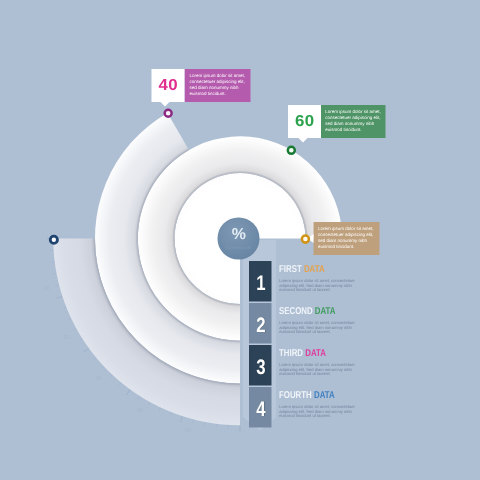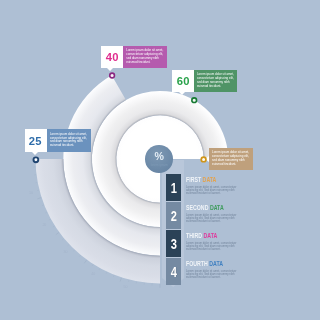--- a/index.html
+++ b/index.html
@@ -141,37 +141,28 @@
 
 <div class="callout" id="c40" style="left: 100.7px; top: 46px;">
       <div class="numbox" style="width: 22.4px;">
         <span class="val" style="color: rgb(224, 45, 142);">40</span>
       </div>
       <div class="txtbox" style="width: 44.2px; background: rgb(181, 91, 174);">
         <p>Lorem ipsum dolor sit amet, consectetuer adipiscing elit, sed diam nonummy nibh euismod tincidunt.</p>
       </div>
       <div class="tail" style="left: 6.6px; top: 22.3px; border-left: 3.6px solid transparent; border-right: 3.6px solid transparent; border-top: 3.5px solid rgb(255, 255, 255);"></div>
     </div>
-<div class="callout" id="c60" style="left: 172px; top: 69.9px;">
+<div class="callout" id="c60" style="left: 192px; top: 69.9px;">
       <div class="numbox" style="width: 21.7px;">
         <span class="val" style="color: rgb(42, 162, 75);">60</span>
       </div>
       <div class="txtbox" style="width: 43.6px; background: rgb(79, 148, 102);">
         <p>Lorem ipsum dolor sit amet, consectetuer adipiscing elit, sed diam nonummy nibh euismod tincidunt.</p>
       </div>
       <div class="tail" style="left: 6.7px; top: 22.3px; border-left: 3.6px solid transparent; border-right: 3.6px solid transparent; border-top: 3.5px solid rgb(255, 255, 255);"></div>
-    </div>
-<div class="callout" id="c25" style="left: 24.7px; top: 129.4px;">
-      <div class="numbox" style="width: 22px;">
-        <span class="val" style="color: rgb(47, 109, 170);">25</span>
-      </div>
-      <div class="txtbox" style="width: 44.1px; background: rgb(107, 146, 190);">
-        <p>Lorem ipsum dolor sit amet, consectetuer adipiscing elit, sed diam nonummy nibh euismod tincidunt.</p>
-      </div>
-      <div class="tail" style="left: 7.7px; top: 22.3px; border-left: 3.6px solid transparent; border-right: 3.6px solid transparent; border-top: 3.5px solid rgb(255, 255, 255);"></div>
     </div>
 <div class="callout" id="c75" style="left: 208.8px; top: 147.7px;">
       <div class="txtbox" style="width: 43.8px; background: rgb(191, 160, 124);">
         <p>Lorem ipsum dolor sit amet, consectetuer adipiscing elit, sed diam nonummy nibh euismod tincidunt.</p>
       </div>
       <div class="tail" style="left: -4.1px; top: 7.9px; border-top: 3.6px solid transparent; border-bottom: 3.6px solid transparent; border-right: 4.2px solid rgb(255, 255, 255);"></div>
     </div>
 
 <svg class="layer" viewBox="0 0 320 320">
   <g>

